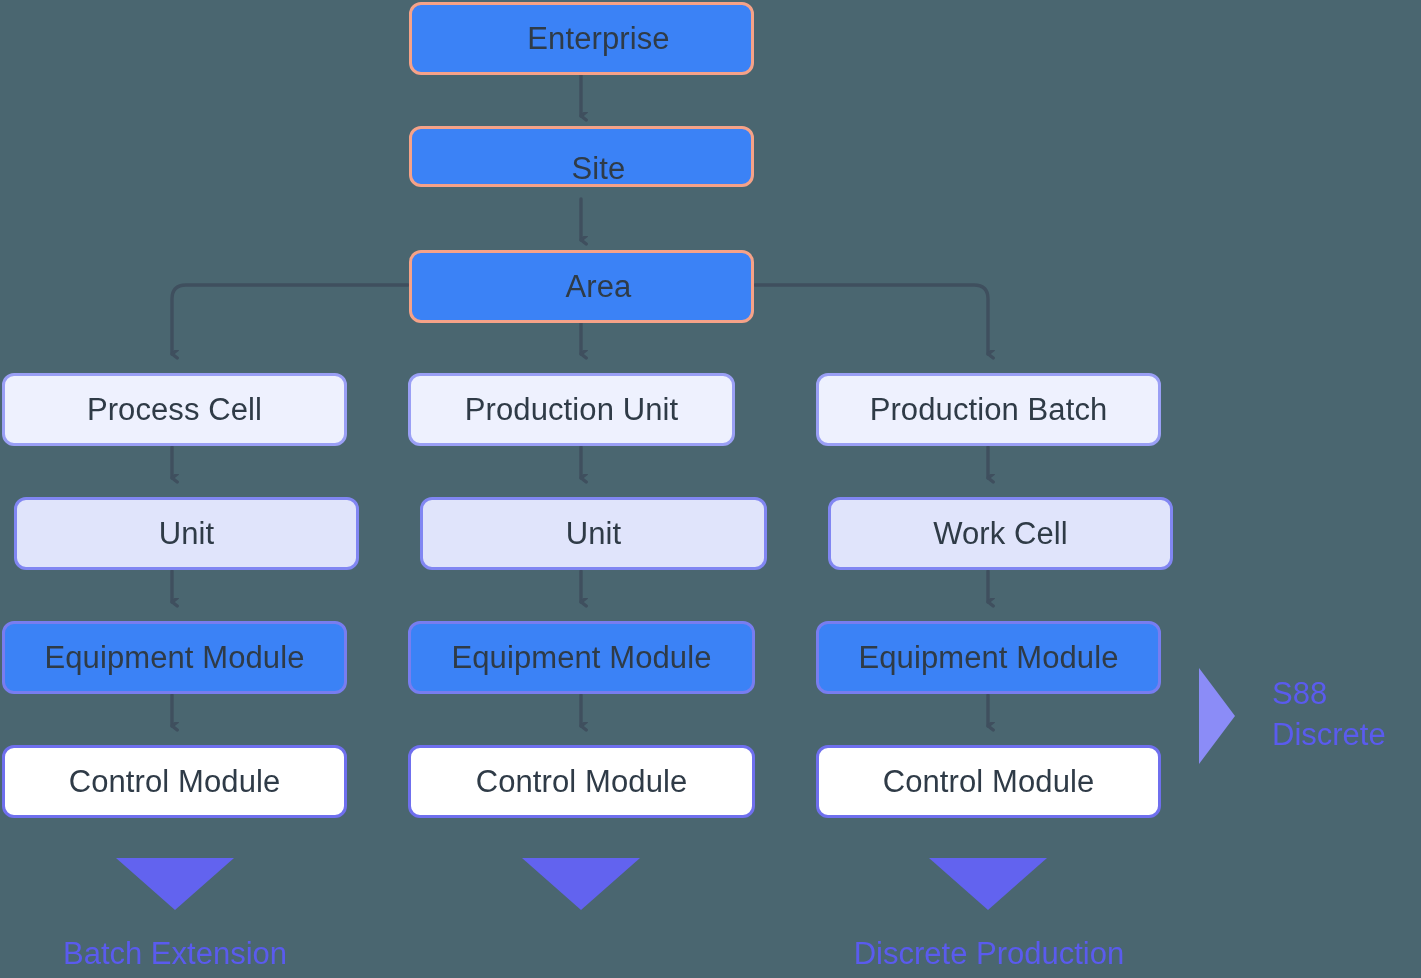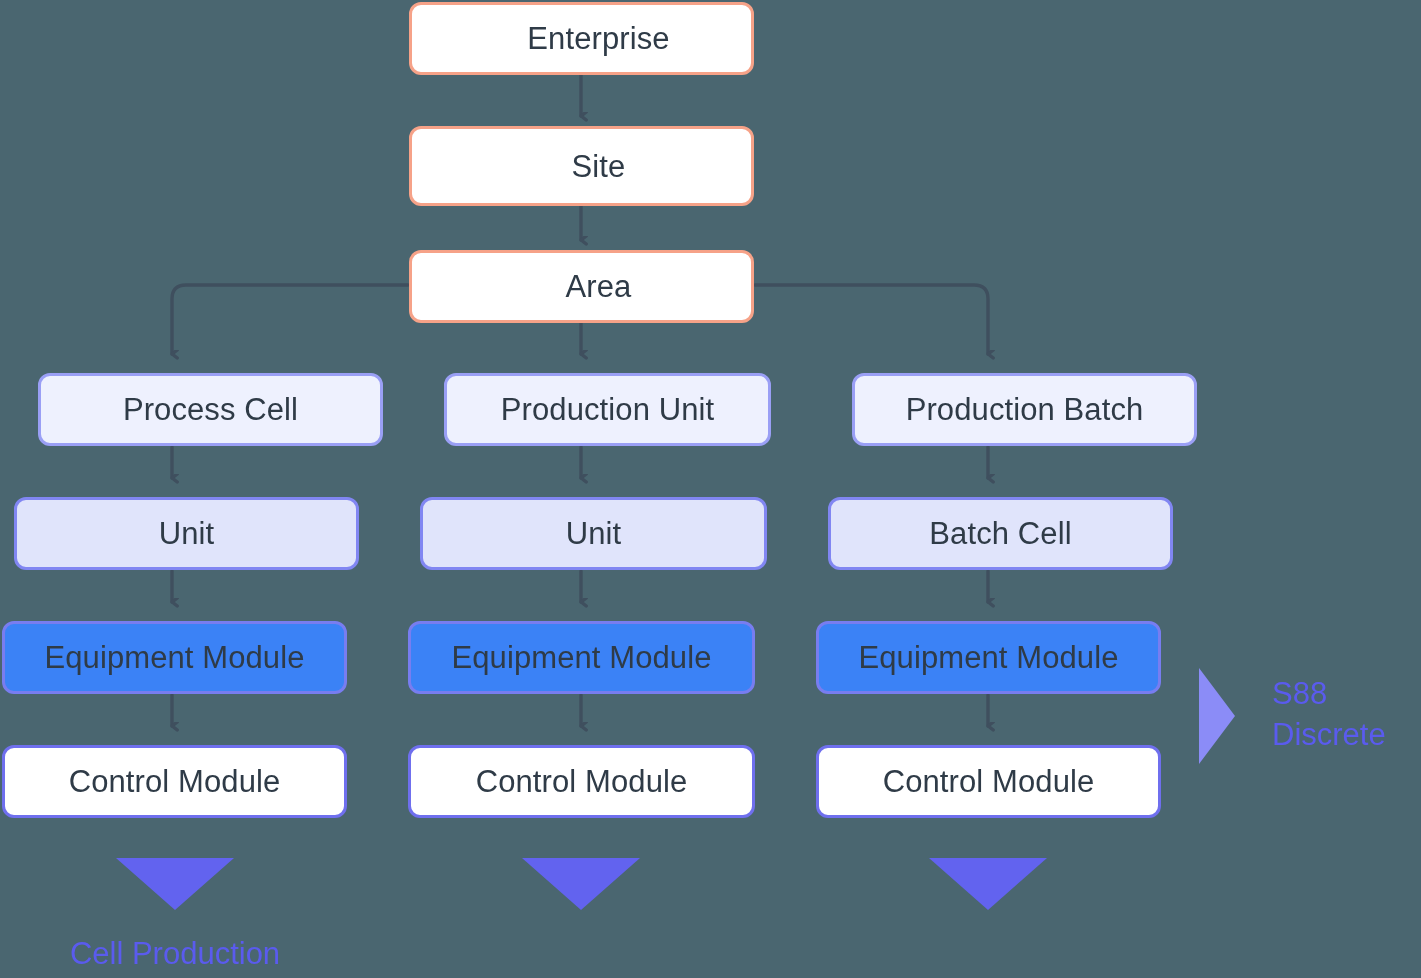--- a/index.html
+++ b/index.html
@@ -29,28 +29,27 @@
     border-style: solid;
     border-width: 3px;
     color: #2f3b47;
     font-size: 31px;
     line-height: 1;
     letter-spacing: 0.1px;
     white-space: nowrap;
   }
 
   .lvl-ent {            
-    background: #ffffff;
+    background: #3b82f6;
     border-color: #f6a288;
     padding-left: 34px;
   }
   .lvl-1 {              
     background: #eef1fe;
     border-color: #9a9ff5;
-    margin-left: 36px;
   }
   .lvl-2 {              
     background: #e0e4fb;
     border-color: #8186f2;
     margin-left: 12px;
   }
   .lvl-3 {              
     background: #3b82f6;
     border-color: #787df0;
   }
@@ -140,21 +139,21 @@
       <path d="M988,447 L988,478" marker-end="url(#ah)"></path>
       <path d="M988,571 L988,602" marker-end="url(#ah)"></path>
       <path d="M988,695 L988,726" marker-end="url(#ah)"></path>
     </g>
   </svg>
 
   <div class="node lvl-ent" style="left:409px; top:2px; width:345px; height:73px;">
     <span>Enterprise</span>
   </div>
 
-  <div class="node lvl-ent" style="left:409px; top:126px; width:345px; height:80px;">
+  <div class="node lvl-ent" style="left:409px; top:126px; width:345px; height:61px;align-items:flex-end;">
     <span>Site</span>
   </div>
 
   <div class="node lvl-ent" style="left:409px; top:250px; width:345px; height:73px;">
     <span>Area</span>
   </div>
 
   <div class="node lvl-1" style="left:2px; top:373px; width:345px; height:73px;">
     <span>Process Cell</span>
   </div>
@@ -178,34 +177,35 @@
     <span>Equipment Module</span>
   </div>
   <div class="node lvl-4" style="left:408px; top:745px; width:347px; height:73px;">
     <span>Control Module</span>
   </div>
 
   <div class="node lvl-1" style="left:816px; top:373px; width:345px; height:73px;">
     <span>Production Batch</span>
   </div>
   <div class="node lvl-2" style="left:816px; top:497px; width:345px; height:73px;">
-    <span>Batch Cell</span>
+    <span>Work Cell</span>
   </div>
   <div class="node lvl-3" style="left:816px; top:621px; width:345px; height:73px;">
     <span>Equipment Module</span>
   </div>
   <div class="node lvl-4" style="left:816px; top:745px; width:345px; height:73px;">
     <span>Control Module</span>
   </div>
 
   <div class="funnel" style="left:116px; top:858px;"></div>
   <div class="funnel" style="left:522px; top:858px;"></div>
   <div class="funnel" style="left:929px; top:858px;"></div>
 
-  <div class="caption" style="left:0px; top:938px; width:350px;">Cell Production</div>
+  <div class="caption" style="left:0px; top:938px; width:350px;">Batch Extension</div>
+  <div class="caption" style="left:814px; top:938px; width:350px;">Discrete Production</div>
 
   <div class="s88-tri" style="left:1199px; top:668px;"></div>
   <div class="s88-label" style="left:1272px; top:674px;">
     <div>S88</div>
     <div>Discrete</div>
   </div>
 
 </div>
 
 </body></html>

